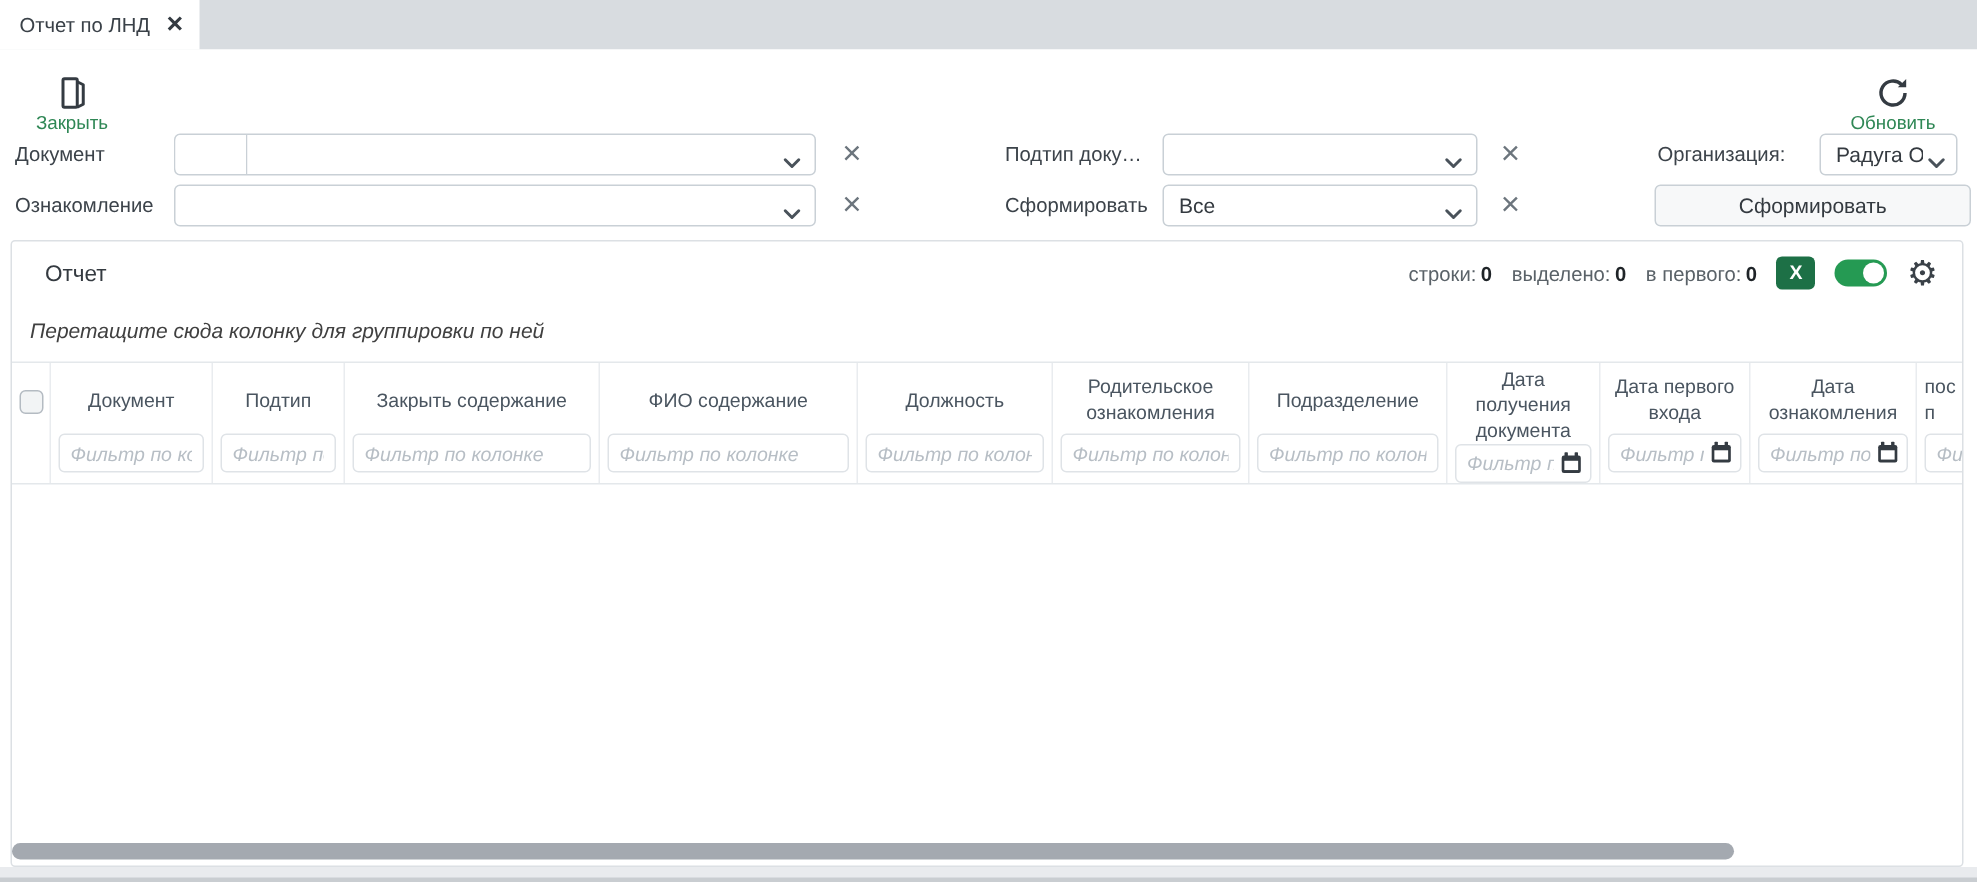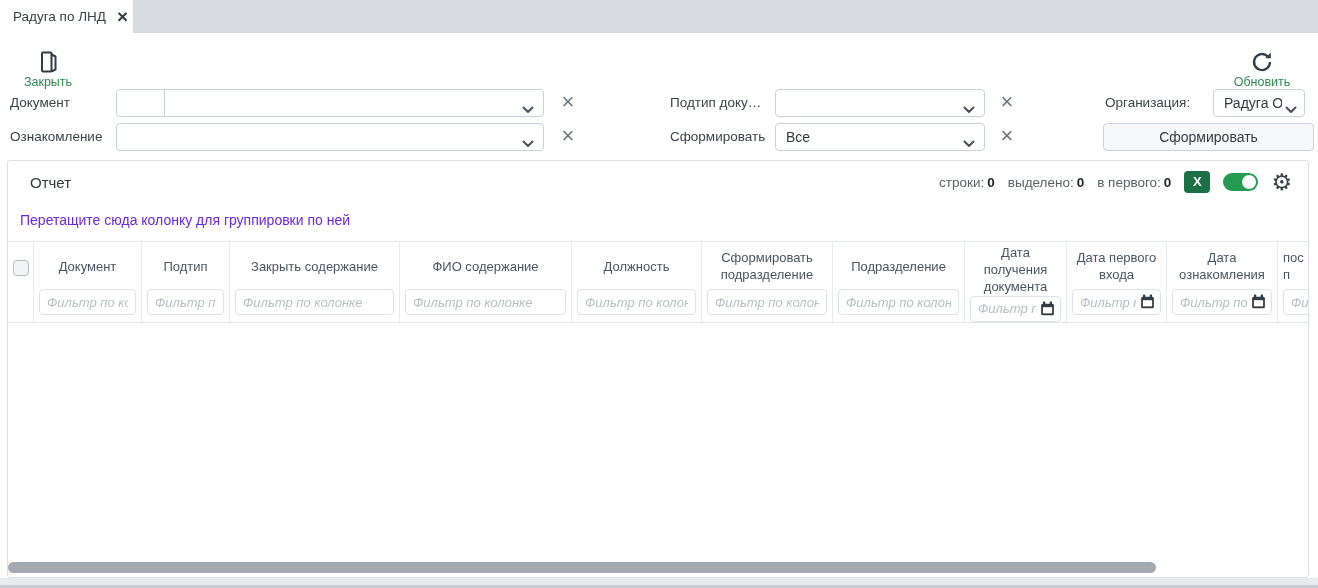--- a/index.html
+++ b/index.html
@@ -43,21 +43,21 @@
   .panel-title { position:absolute; left:22px; top:13px; font-size:15px; font-weight:500; color:#343a40; }
   .head-right { position:absolute; right:16px; top:10px; display:flex; align-items:center; gap:13px; }
   .stat { font-size:13.5px; color:#5a6268; white-space:nowrap; }
   .stat b { color:#1f2428; margin-left:3px; font-weight:700; }
   .excel-btn { width:26px; height:22px; border-radius:4px; background:#1d7046; color:#fff;
                font-size:13px; font-weight:700; text-align:center; line-height:22px; cursor:default; }
   .toggle { position:relative; width:35px; height:18px; border-radius:9px; background:#259a53; cursor:default; }
   .toggle .knob { position:absolute; right:2px; top:2px; width:14px; height:14px; border-radius:50%; background:#fff; }
   .gear { font-size:23px; line-height:22px; color:#3a4148; cursor:default; }
 
-  .group-hint { position:absolute; left:12px; top:51px; font-size:14px; color:#6d28d9; }
+  .group-hint { position:absolute; left:12px; top:51px; font-style:italic; font-size:14px; color:#404040; }
 
   .thead { position:absolute; left:0; top:80px; width:1300px; height:82px;
            border-top:1px solid #e4e8eb; border-bottom:1px solid #e4e8eb;
            display:flex; overflow:hidden; background:#fff; }
   .col { flex:0 0 auto; border-right:1px solid #e9ecef; display:flex; flex-direction:column; }
   .col-check { align-items:center; }
   .hdr-checkbox { width:16px; height:16px; margin-top:18px; border:1px solid #b4bbc2;
                   border-radius:4px; background:#f2f4f5; cursor:default; }
   .col-label { flex:1; display:flex; align-items:center; justify-content:center; text-align:center;
                font-size:13px; color:#4a5560; line-height:1.3; padding:3px 3px 0; white-space:pre-line; }
@@ -73,21 +73,21 @@
             border-radius:6px; background:#a4a9b0; cursor:default; }
 
   .bottom-strip { position:absolute; left:0; top:578px; width:1318px; height:10px; background:#e9ebee; }
   .bottom-strip::after { content:""; position:absolute; left:0; bottom:0; width:100%; height:3px; background:#c9cdd1; }
 </style>
 </head>
 <body>
 
 <div class="tabbar">
   <div class="tab">
-    <span class="tab-title">Радуга по ЛНД</span>
+    <span class="tab-title">Отчет по ЛНД</span>
     <span class="tab-close">×</span>
   </div>
 </div>
 
 <div class="toolbar">
   <div class="tool-btn" id="btn-close-doc">
     <span class="t-icon">
       <svg width="22" height="24" viewBox="0 0 22 24">
         <rect x="5" y="2.5" width="9.5" height="19" rx="1" fill="none" stroke="#343b42" stroke-width="2"></rect>
         <path d="M14.5 4.5l4 2v13l-4 2" fill="none" stroke="#343b42" stroke-width="2" stroke-linejoin="round"></path>
@@ -196,21 +196,21 @@
       </div>
       <div class="col" style="width: 172px;">
         <div class="col-label">ФИО содержание</div>
         <div class="col-filter"><input class="filter" placeholder="Фильтр по колонке" style=""></div>
       </div>
       <div class="col" style="width: 130px;">
         <div class="col-label">Должность</div>
         <div class="col-filter"><input class="filter" placeholder="Фильтр по колонке" style=""></div>
       </div>
       <div class="col" style="width: 131px;">
-        <div class="col-label">Сформировать подразделение</div>
+        <div class="col-label">Родительское ознакомления</div>
         <div class="col-filter"><input class="filter" placeholder="Фильтр по колонке" style=""></div>
       </div>
       <div class="col" style="width: 132px;">
         <div class="col-label">Подразделение</div>
         <div class="col-filter"><input class="filter" placeholder="Фильтр по колонке" style=""></div>
       </div>
       <div class="col" style="width: 102px;">
         <div class="col-label">Дата получения документа</div>
         <div class="col-filter date-wrap"><input class="filter" placeholder="Фильтр по колонке" style=""><span class="cal-icon"><svg width="15" height="15" viewBox="0 0 16 16">
               <rect x="3.2" y="0.5" width="2.4" height="3.5" rx="0.6" fill="#343b42"></rect>

